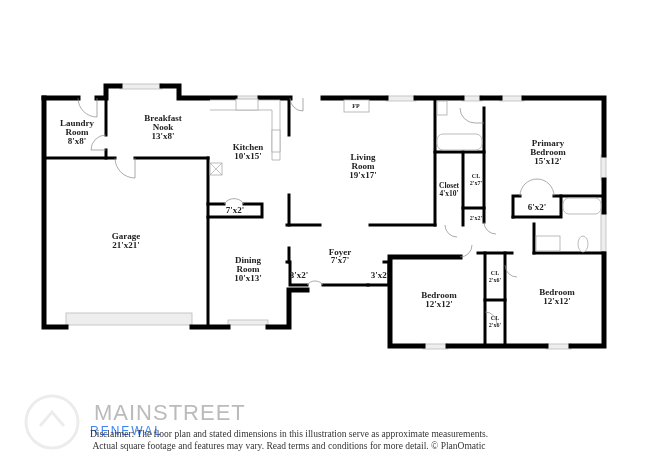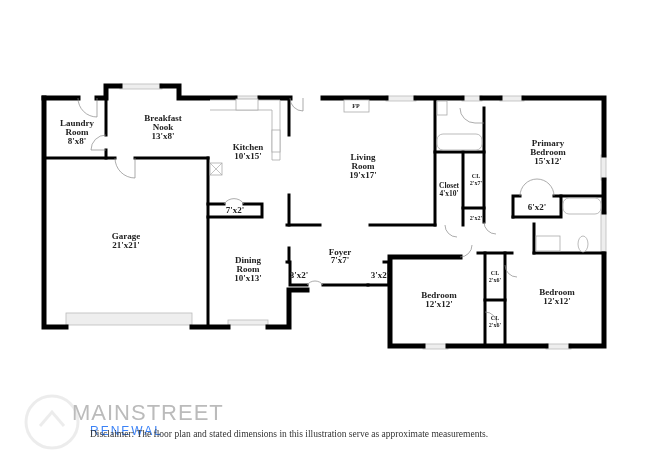--- a/index.html
+++ b/index.html
@@ -6,21 +6,21 @@
   body { width:650px; height:473px; position:relative; overflow:hidden; font-family:"DejaVu Serif","Liberation Serif", serif; }
   #plan { position:absolute; left:0; top:0; width:650px; height:473px; }
   .lbl { font-family:"Liberation Serif","DejaVu Serif", serif; font-weight:bold; font-size:9px; fill:#222; text-anchor:middle; }
   .lbl-s { font-family:"Liberation Serif","DejaVu Serif", serif; font-weight:bold; font-size:6px; fill:#222; text-anchor:middle; }
   .wall { stroke:#000; stroke-width:5; fill:none; stroke-linecap:square; }
   .iwall { stroke:#000; stroke-width:3; fill:none; stroke-linecap:square; }
   .win { fill:#eee; stroke:#bbb; stroke-width:0.8; }
   .door { fill:none; stroke:#888; stroke-width:0.7; }
   .fix { fill:#fff; stroke:#aaa; stroke-width:0.8; }
   .watermark { position:absolute; left:20px; top:393px; width:240px; height:60px; opacity:0.18; }
-  .wm-name { position:absolute; left:72px; top:400px; font-family:"Liberation Sans","DejaVu Sans", sans-serif; font-size:22px; letter-spacing:1px; color:#bbb; font-weight:300; }
+  .wm-name { position:absolute; left:94px; top:400px; font-family:"Liberation Sans","DejaVu Sans", sans-serif; font-size:22px; letter-spacing:1px; color:#bbb; font-weight:300; }
   .wm-sub { position:absolute; left:90px; top:424px; font-family:"Liberation Sans","DejaVu Sans", sans-serif; font-size:12px; letter-spacing:2px; color:#3b82f6; }
   .disclaimer { position:absolute; left:0; top:428px; width:578px; text-align:center; font-family:"Liberation Serif","DejaVu Serif", serif; font-size:9.5px; color:#333; line-height:12px; }
 </style>
 </head>
 <body>
 
 <svg id="plan" viewBox="0 0 650 473" xmlns="http://www.w3.org/2000/svg">
 
   <g>
     <rect class="win" x="120" y="84" width="42" height="5"></rect>
@@ -188,13 +188,14 @@
 
 <svg class="watermark" viewBox="0 0 60 60" style="width:60px;height:60px;left:22px;top:392px;opacity:0.15;">
   <circle cx="30" cy="30" r="26" fill="none" stroke="#888" stroke-width="3"></circle>
   <path d="M18,34 L30,20 L42,34" fill="none" stroke="#888" stroke-width="3"></path>
 </svg>
 <div class="wm-name">MAINSTREET</div>
 <div class="wm-sub">RENEWAL</div>
 
 <div class="disclaimer">
   <div>Disclaimer: The floor plan and stated dimensions in this illustration serve as approximate measurements.</div>
+  <div>Actual square footage and features may vary. Read terms and conditions for more detail. © PlanOmatic</div>
 </div>
 
 </body></html>

